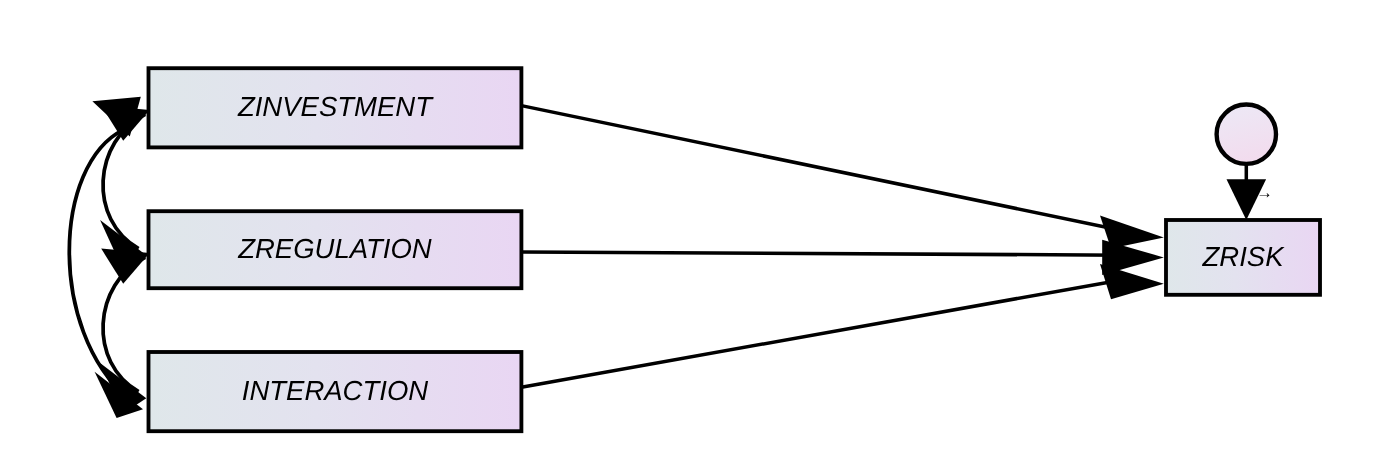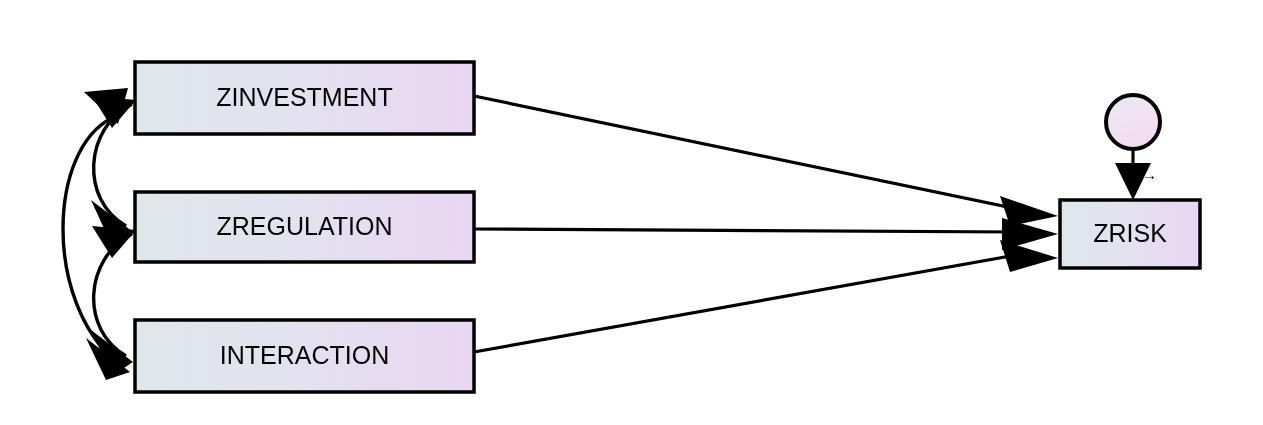--- a/index.html
+++ b/index.html
@@ -9,20 +9,21 @@
   }
   body {
     font-family: "Liberation Sans", sans-serif;
   }
   #diagram-root {
     position: relative;
     width: 1263px;
     height: 425px;
     background: #ffffff;
     overflow: hidden;
+    font-style: italic;
   }
   #sem-svg {
     position: absolute;
     top: 0;
     left: 0;
     width: 1263px;
     height: 425px;
   }
   .node-label {
     font-family: "Liberation Sans", sans-serif;

